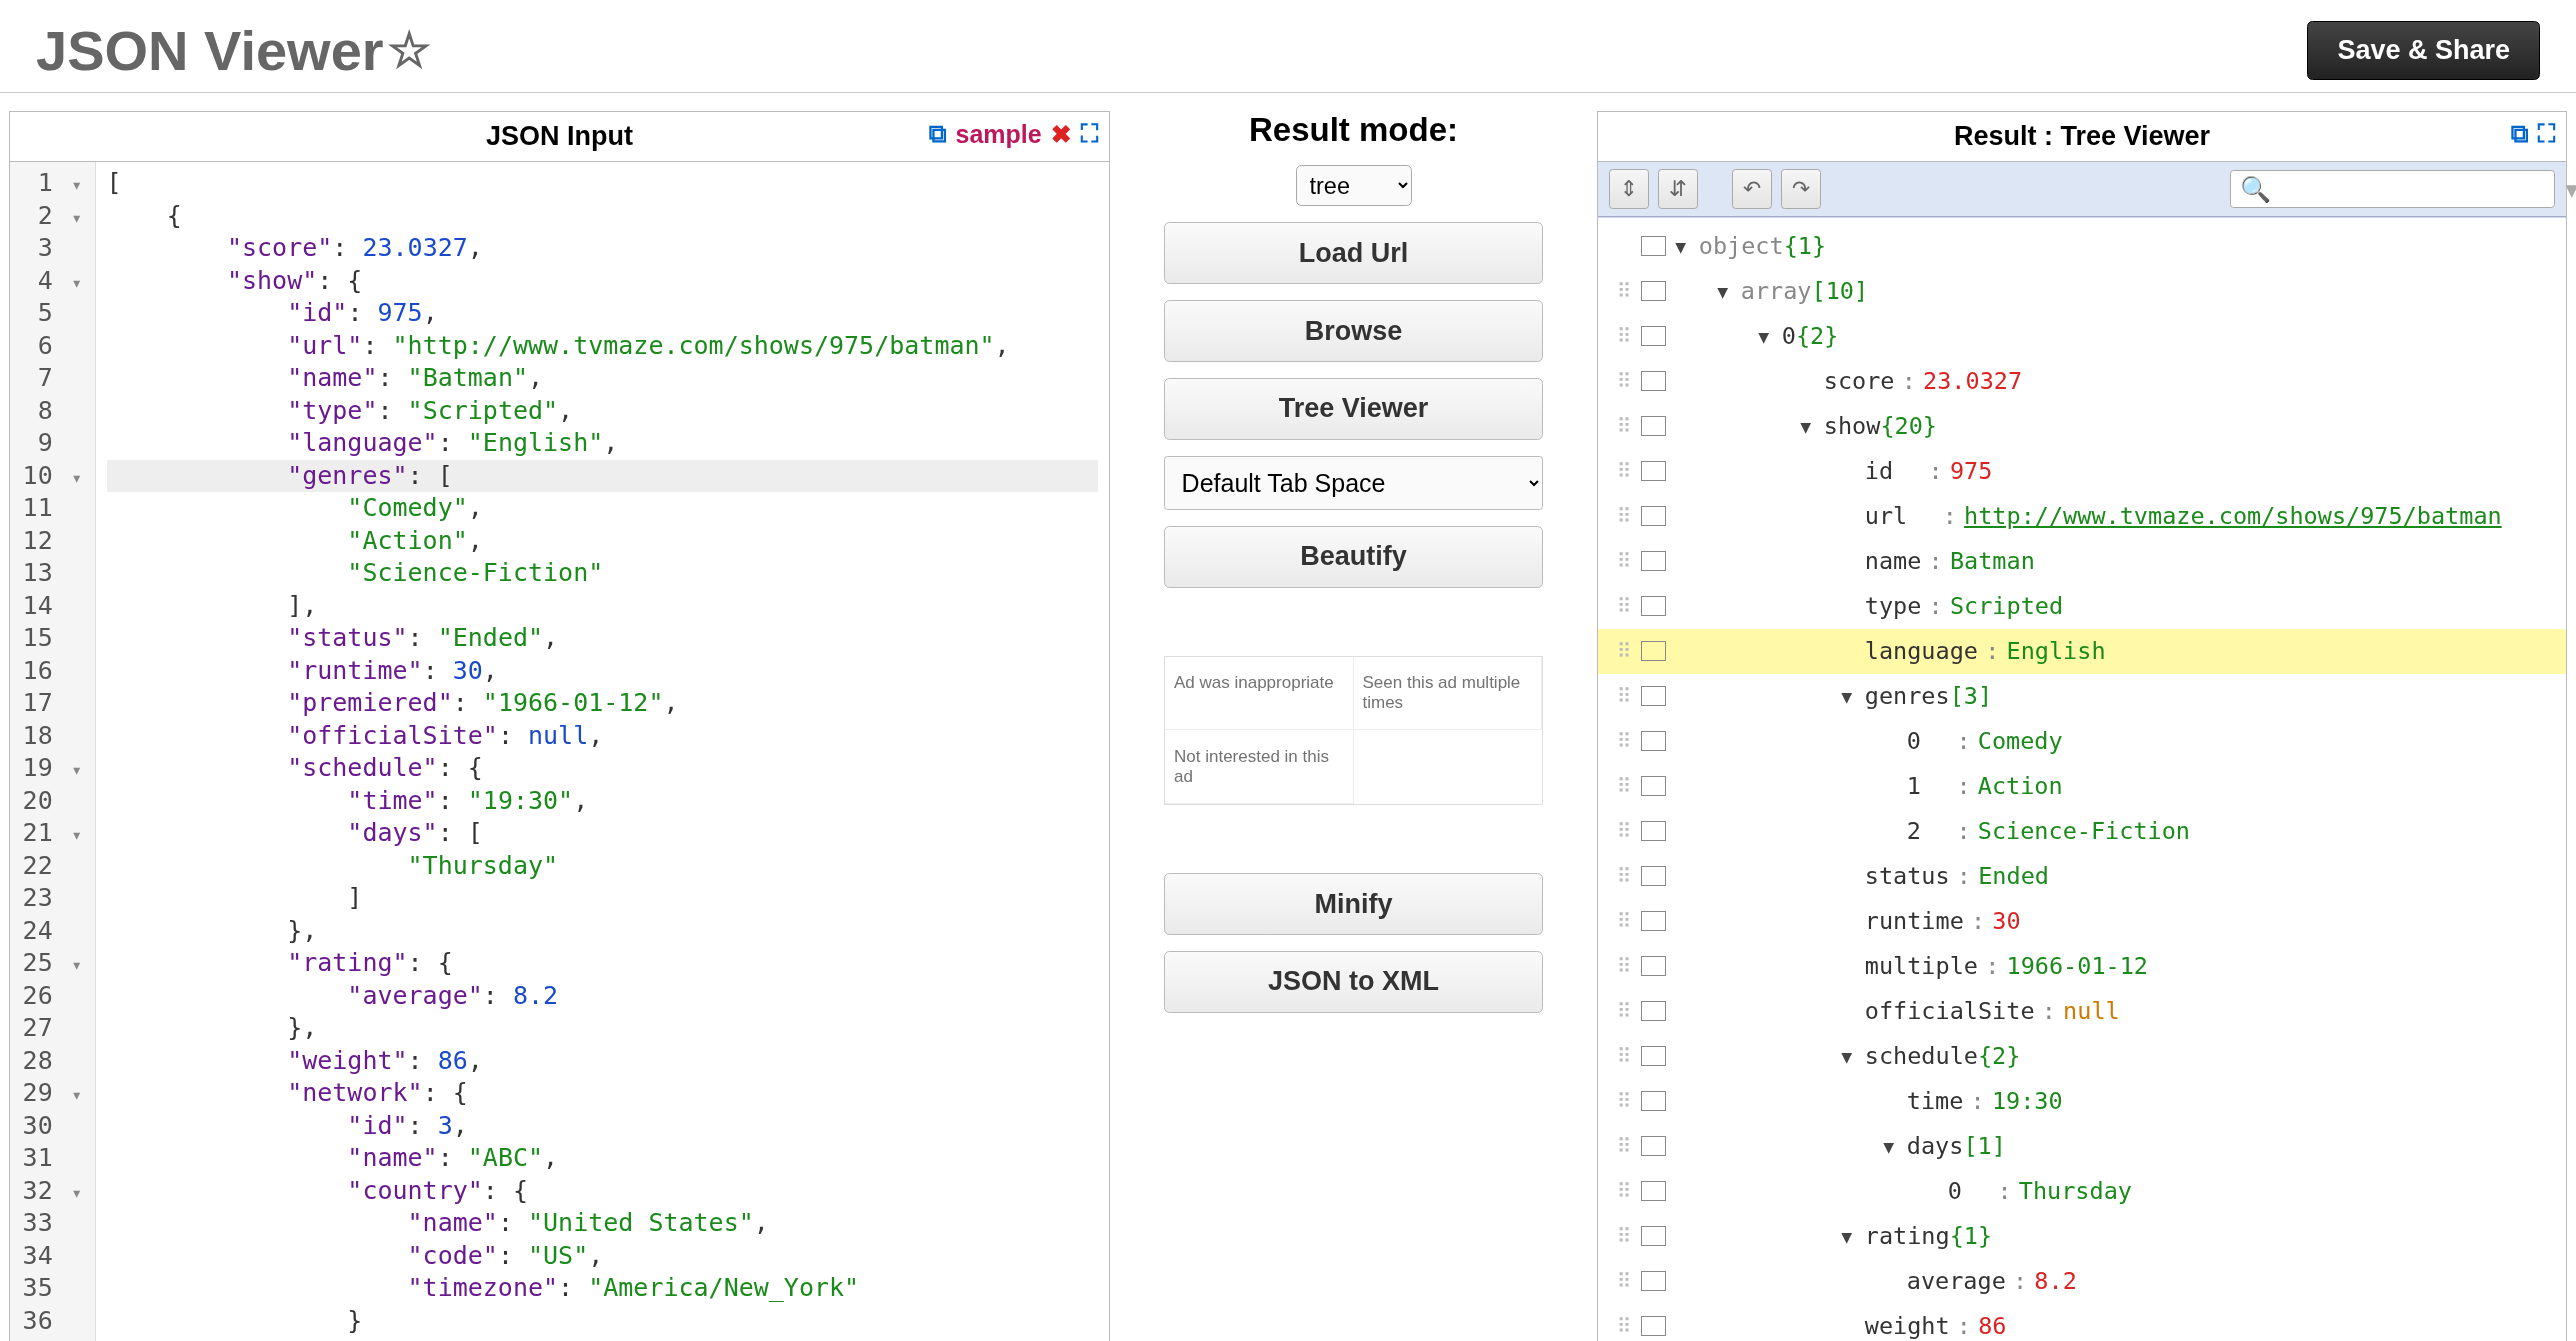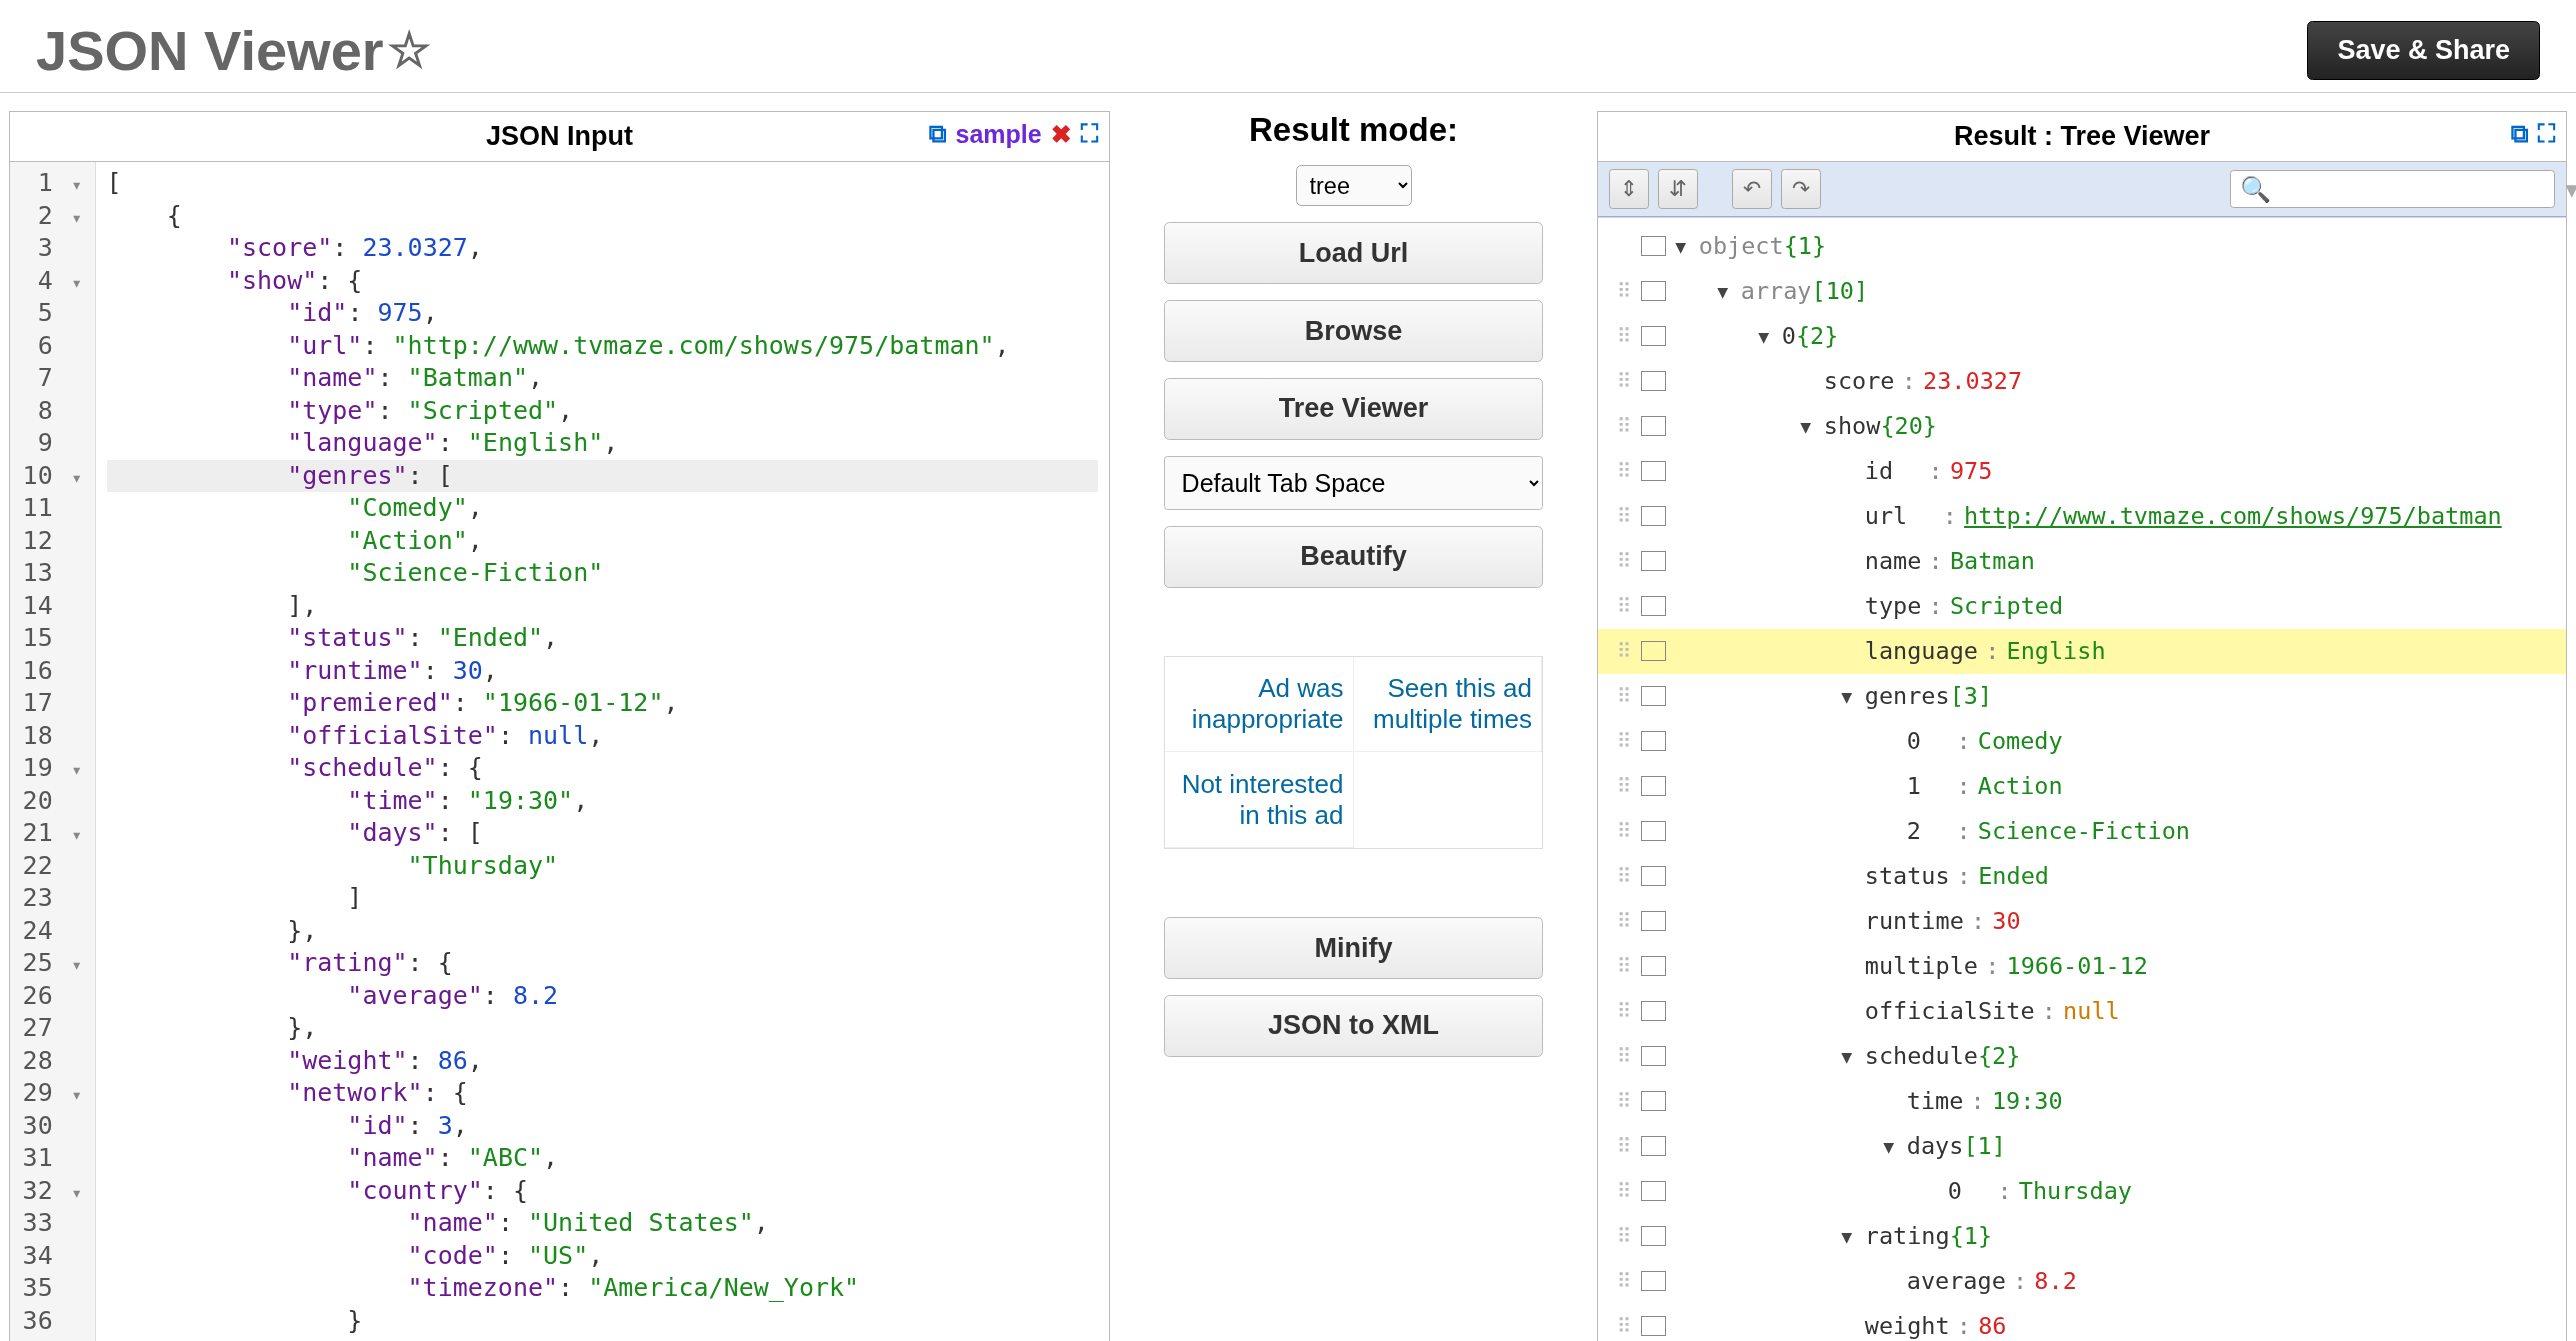--- a/index.html
+++ b/index.html
@@ -10,21 +10,21 @@
 .save-btn { background: linear-gradient(#444,#222); color: #fff; border: 0.9px solid #000; border-radius: 5.4px; padding: 12.6px 29px; font-size: 27px; font-weight: bold; cursor: pointer; }
 .main { display: flex; gap: 54px; padding: 18px 9px; align-items: stretch; }
 .panel { border: 0.9px solid #bbb; background: #fff; flex: 1 1 0; display: flex; flex-direction: column; min-width: 0; }
 .panel-left { flex: 0 0 1101px; }
 .panel-right { flex: 1 1 auto; }
 .panel-middle { flex: 0 0 379px; border: none; display: flex; flex-direction: column; align-items: stretch; gap: 16.2px; }
 .panel-header { display: flex; align-items: center; justify-content: center; position: relative; border-bottom: 0.9px solid #bbb; padding: 9px 12.6px; font-weight: bold; font-size: 27px; }
 .panel-header-actions { position: absolute; right: 10.8px; top: 7.2px; display: flex; gap: 9px; align-items: center; }
 .icon-btn { color: #0066cc; cursor: pointer; font-size: 25px; }
 .red { color: #dd2222; font-weight: bold; }
-.blue-link { color: #6d28d9; font-weight: bold; }
+.blue-link { color: #be185d; font-weight: bold; }
 
 
 .editor { display: flex; font-family: Menlo, Consolas, monospace; font-size: 25px; line-height: 32.5px; overflow: hidden; flex: 1; }
 .gutter { background: #f5f5f5; color: #555; text-align: right; padding: 5.4px 12.6px; border-right: 0.9px solid #ddd; user-select: none; }
 .gutter div { height: 32.5px; }
 .fold { color: #888; font-size: 18px; display: inline-block; width: 14.4px; }
 .code { padding: 5.4px 10.8px; white-space: pre; flex: 1; overflow: hidden; background:#fff; }
 .code-line { height: 32.5px; }
 .line-hl { background: #eee; }
 .s-key { color: #6a1a90; }
@@ -32,21 +32,21 @@
 .s-num { color: #1a4acc; }
 .s-null { color: #1a4acc; }
 .s-punc { color: #333; }
 
 
 .mid-title { text-align: center; font-weight: bold; font-size: 33px; }
 .mid-select { width: 116px; align-self: center; padding: 5.4px 9px; font-size: 23.5px; border: 0.9px solid #aaa; border-radius: 5.4px; background: #fafafa; }
 .mid-btn { background: linear-gradient(#fafafa,#eaeaea); border: 0.9px solid #bbb; border-radius: 5.4px; padding: 14.4px; font-size: 27px; font-weight: bold; color: #333; cursor: pointer; }
 .mid-select-wide { width: 100%; padding: 10.8px 12.6px; font-size: 25px; border: 0.9px solid #bbb; border-radius: 3.6px; background: #fafafa; }
 .ad-grid { border: 0.9px solid #ddd; display: grid; grid-template-columns: 1fr 1fr; grid-template-rows: 1fr 1fr; }
-.ad-cell { padding: 16.2px 9px; text-align: right; color: #0369a1; font-size: 26px; border-right: 0.9px solid #eee; border-bottom: 0.9px solid #eee; cursor: pointer; }
+.ad-cell { padding: 16.2px 9px; text-align: left; color: #737373; font-size: 17px; border-right: 0.9px solid #eee; border-bottom: 0.9px solid #eee; cursor: pointer; }
 .mid-spacer { height: 36px; }
 
 
 .tree-toolbar { background: #dce6f5; border-bottom: 0.9px solid #aac; padding: 7.2px 10.8px; display: flex; align-items: center; gap: 9px; }
 .tb-btn { width: 40px; height: 40px; background: linear-gradient(#f6f6f6,#e4e4e4); border: 0.9px solid #aaa; border-radius: 3.6px; display: inline-flex; align-items: center; justify-content: center; color: #666; font-size: 21.7px; cursor: pointer; }
 .tb-gap { width: 16.2px; }
 .tb-search { margin-left: auto; display: flex; align-items: center; border: 0.9px solid #aaa; border-radius: 3.6px; background: #fff; padding: 3.6px 9px; width: 325px; }
 .tb-search input { border: none; outline: none; font-size: 21.7px; flex: 1; background: transparent; }
 .tree-body { font-family: Menlo, Consolas, monospace; font-size: 23.5px; line-height: 45px; overflow: auto; flex: 1; border-top: 0.9px solid #cfd8e8; padding: 5.4px 0; }
 .tree-row { display: flex; align-items: center; height: 45px; padding: 0 12.6px; }

